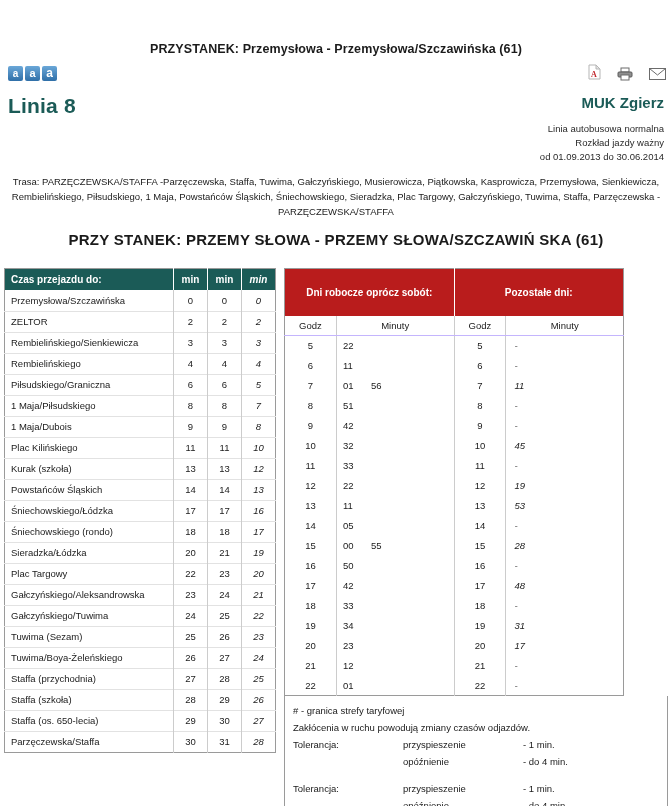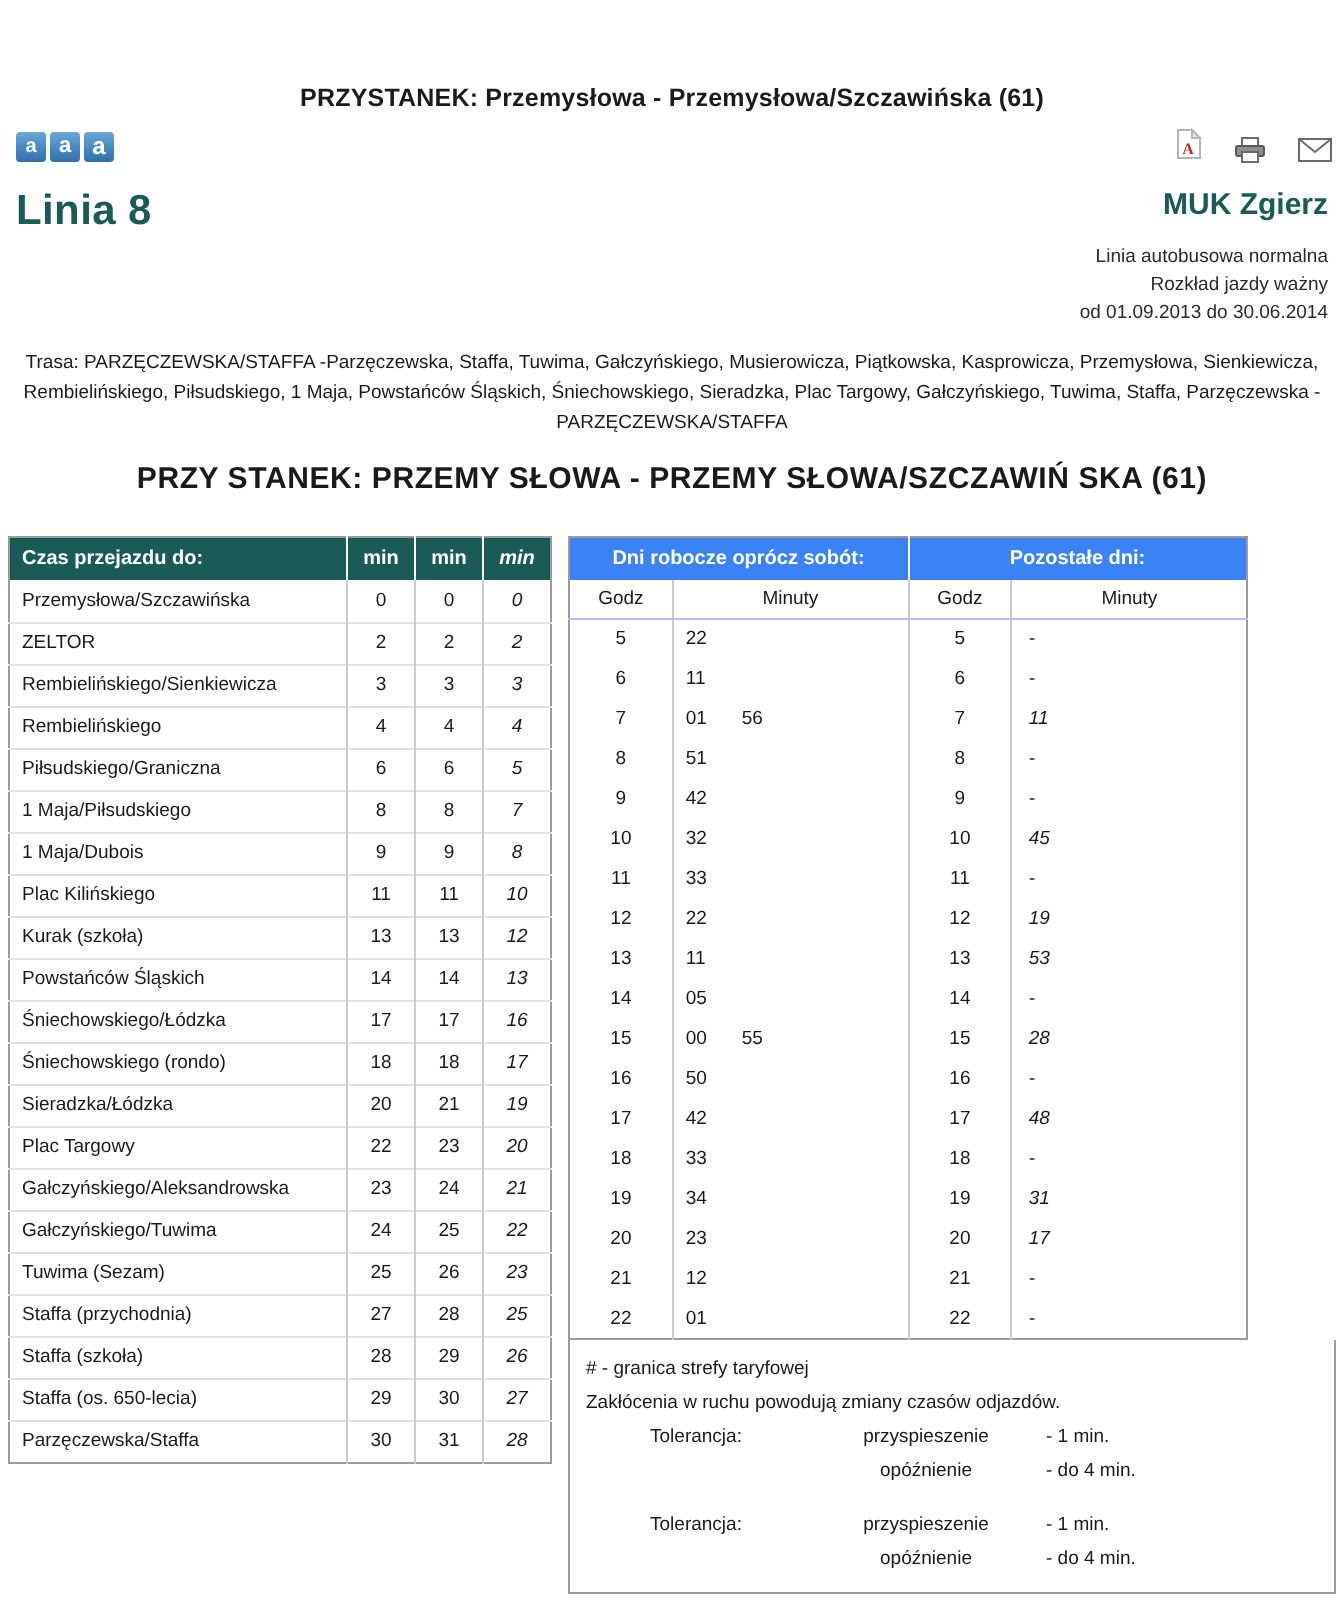--- a/index.html
+++ b/index.html
@@ -153,25 +153,25 @@
   .left-table tbody td:last-child { border-right: none; }
   .left-table tbody tr + tr td { border-top: 1px solid #e2e2e2; }
 
   
   .right-table {
     width: 340px;
     border: 1px solid #9a9a9a;
     font-size: 9.5px;
   }
   .right-table th.grp {
-    background: #3b82f6;
+    background: #b91c1c;
     color: #fff;
     font-size: 10px;
     font-weight: bold;
-    padding: 5px 4px;
+    padding: 18px 4px;
     text-align: center;
     border-right: 1px solid #fff;
   }
   .right-table th.grp:last-child { border-right: none; }
   .right-table th.sub {
     font-size: 9.5px;
     font-weight: normal;
     text-align: center;
     padding: 4px 4px;
     border-right: 1px solid #cccccc;
@@ -201,21 +201,20 @@
   .notes {
     width: 384px;
     border: 1px solid #9a9a9a;
     border-top: none;
     font-size: 9.5px;
     padding: 6px 8px 8px 8px;
     line-height: 17px;
   }
   .notes .tol-row {
     display: flex;
-    text-align: center;
   }
   .notes .tol-label { width: 110px; }
   .notes .tol-mid { width: 120px; }
   .notes .tol-val { }
   .notes .gap { height: 10px; }
   .right-col { display: flex; flex-direction: column; }
 </style>
 </head>
 <body>
 
@@ -380,20 +379,26 @@
             <td class="num">25</td>
             <td class="num italic">22</td>
           </tr>
         <tr>
             <td>Tuwima (Sezam)</td>
             <td class="num">25</td>
             <td class="num">26</td>
             <td class="num italic">23</td>
           </tr>
         <tr>
+            <td>Tuwima/Boya-Żeleńskiego</td>
+            <td class="num">26</td>
+            <td class="num">27</td>
+            <td class="num italic">24</td>
+          </tr>
+        <tr>
             <td>Staffa (przychodnia)</td>
             <td class="num">27</td>
             <td class="num">28</td>
             <td class="num italic">25</td>
           </tr>
         <tr>
             <td>Staffa (szkoła)</td>
             <td class="num">28</td>
             <td class="num">29</td>
             <td class="num italic">26</td>

